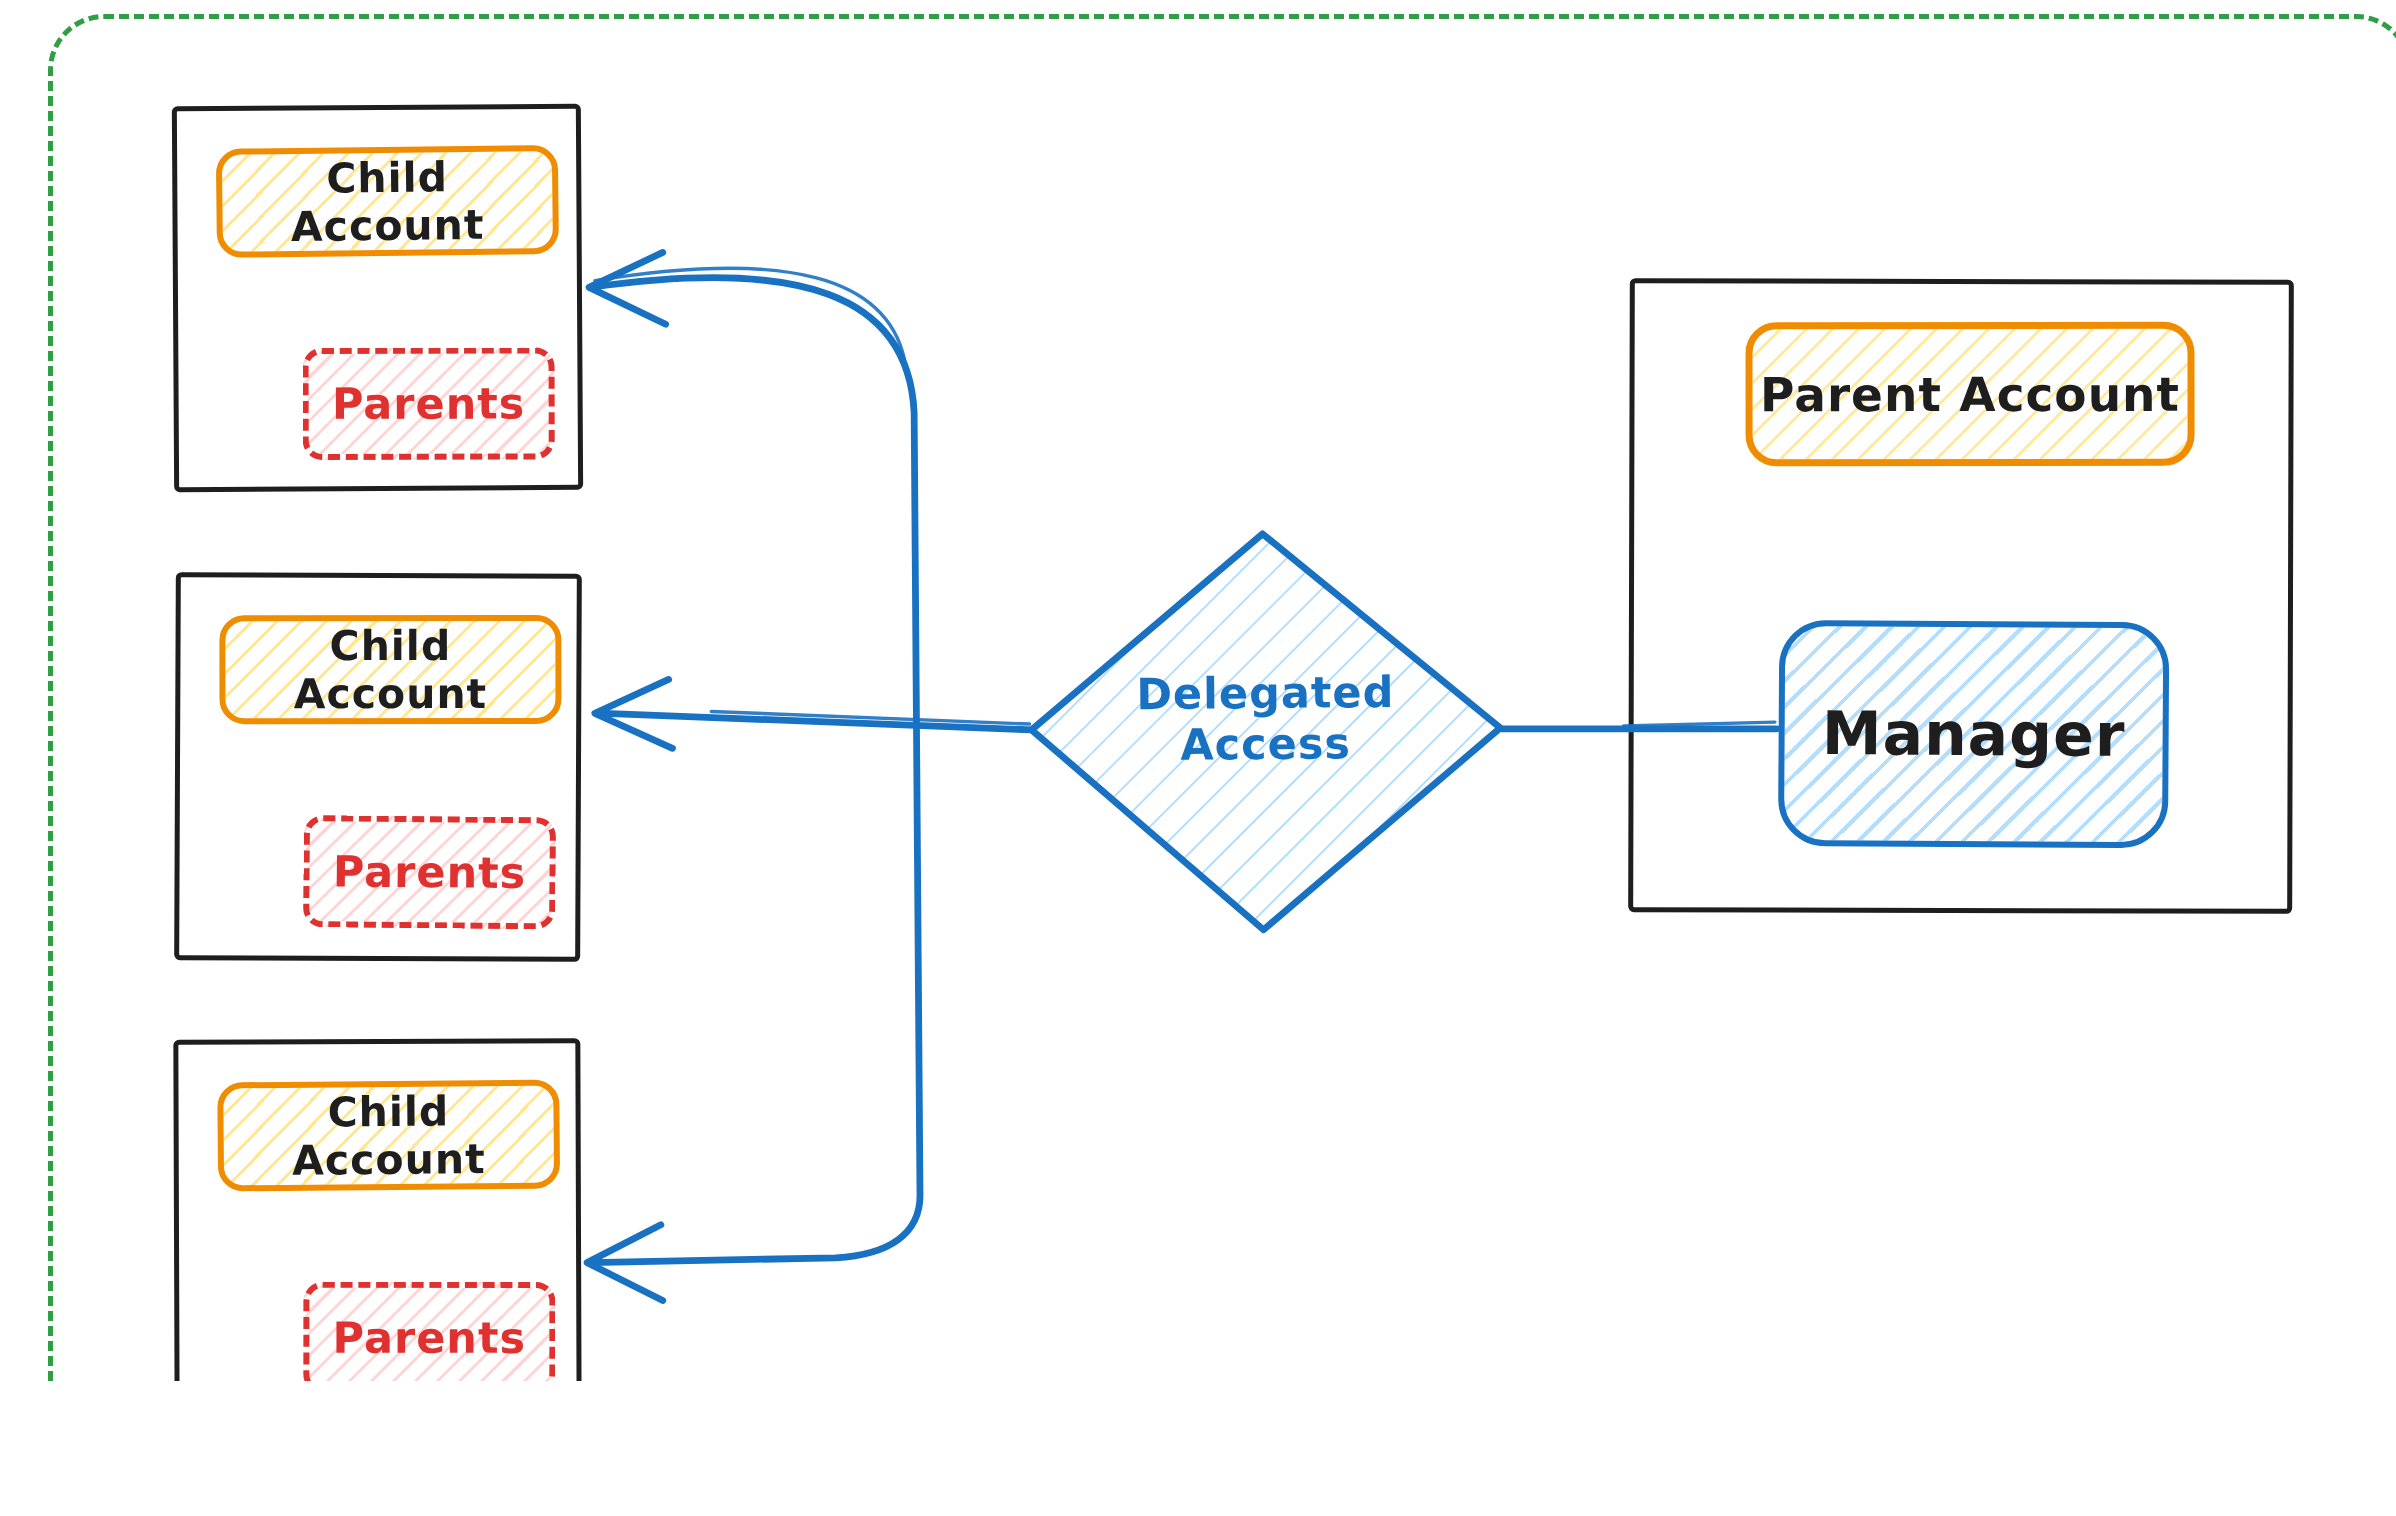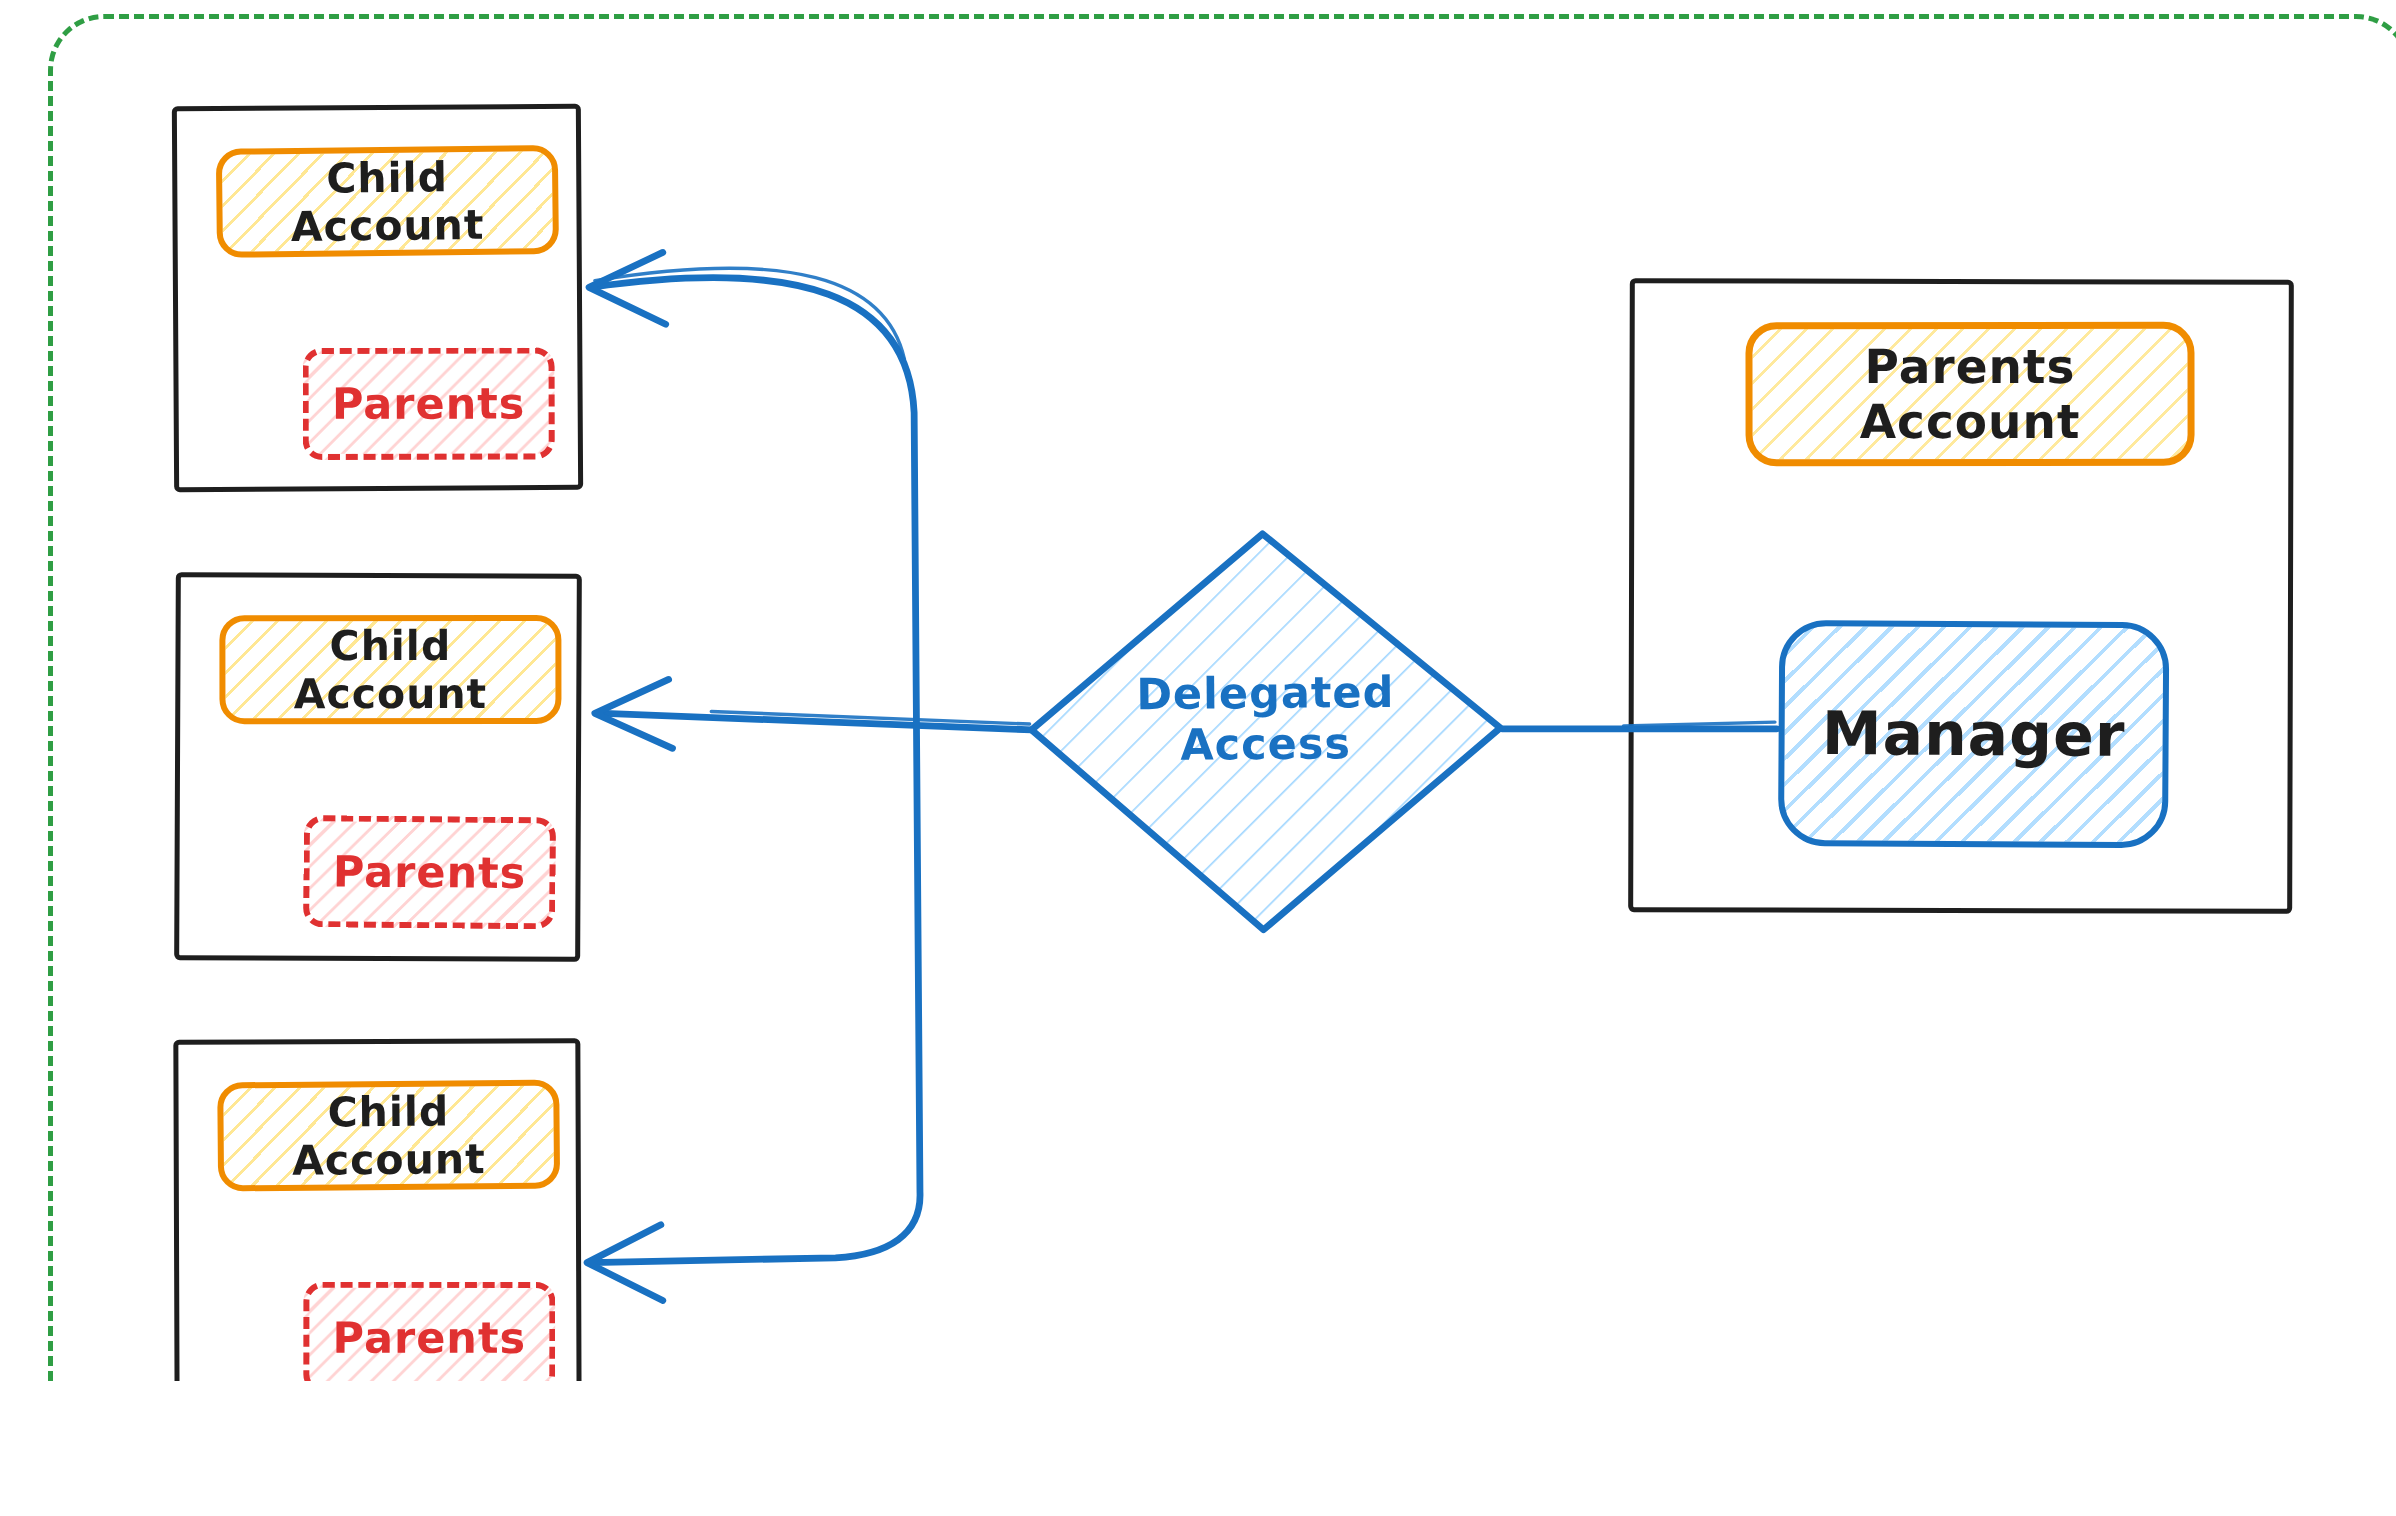--- a/index.html
+++ b/index.html
@@ -134,21 +134,21 @@
     <div class="pill account-title">Child Account</div>
     <div class="pill parents-badge">Parents</div>
   </div>
 
   <div class="sketch-box box-child-3">
     <div class="pill account-title">Child Account</div>
     <div class="pill parents-badge">Parents</div>
   </div>
 
   <div class="sketch-box box-parent">
-    <div class="pill parent-title">Parents Account</div>
+    <div class="pill parent-title">Parent Account</div>
     <div class="pill manager-node">Manager</div>
   </div>
 
   <svg class="connector-layer" viewBox="0 0 2470 1563" xmlns="http://www.w3.org/2000/svg">
     <defs>
       <pattern id="hatchBlue" width="24" height="24" patternUnits="userSpaceOnUse" patternTransform="rotate(-45)">
         <line x1="0" y1="0" x2="24" y2="0" stroke="#a5d8ff" stroke-width="3.5"></line>
       </pattern>
     </defs>
 

